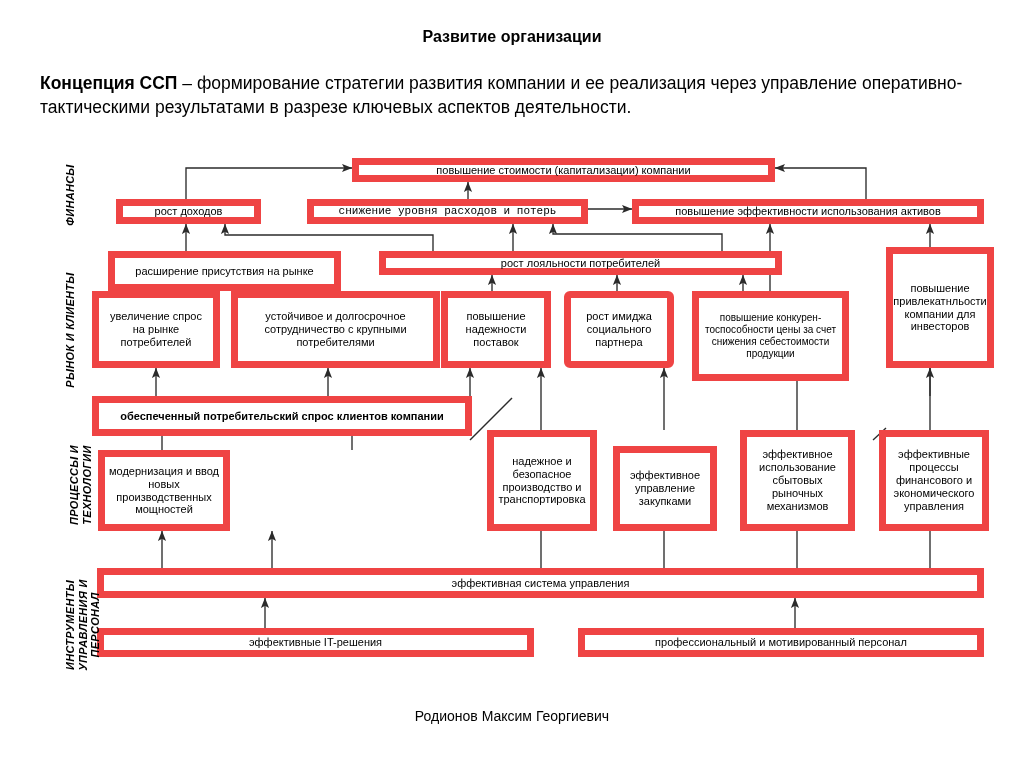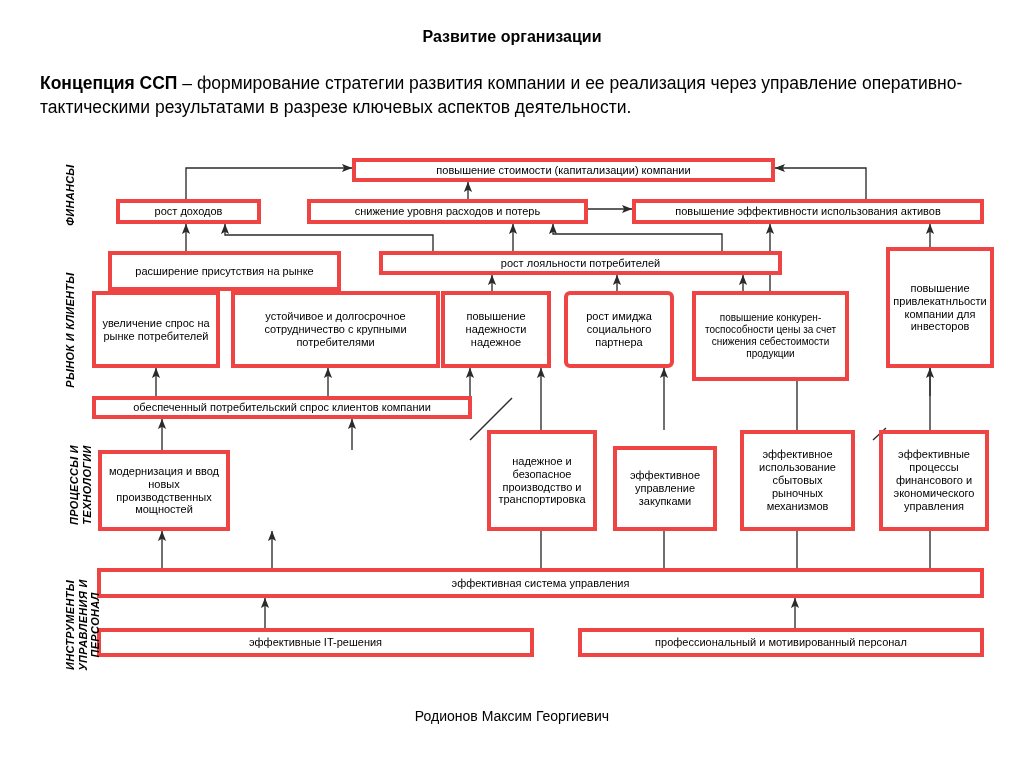--- a/index.html
+++ b/index.html
@@ -58,21 +58,21 @@
   #wires {
     position: absolute;
     left: 0; top: 0;
     width: 1024px;
     height: 767px;
     pointer-events: none;
   }
   .node {
     position: absolute;
     box-sizing: border-box;
-    border: 4px solid #ef4444;
+    border: 7px solid #ef4444;
     background: #ffffff;
     display: flex;
     align-items: center;
     justify-content: center;
     text-align: center;
     font-size: 11px;
     line-height: 1.18;
     padding: 1px 4px;
     z-index: 3;
   }
@@ -204,21 +204,21 @@
     </div>
 
     <div class="node band" style="left:352px; top:158px; width:423px; height:24px;">
       <span>повышение стоимости (капитализации) компании</span>
     </div>
 
     <div class="node band" style="left:116px; top:199px; width:145px; height:25px;">
       <span>рост доходов</span>
     </div>
 
-    <div class="node band" style="left:307px; top:199px; width:281px; height:25px;">
+    <div class="node band" style="left:307px; top:199px; width:281px; height:25px;font-family:Liberation Mono, monospace;">
       <span>снижение уровня расходов и потерь</span>
     </div>
 
     <div class="node band" style="left:632px; top:199px; width:352px; height:25px;">
       <span>повышение эффективности использования активов</span>
     </div>
 
     <div class="node band" style="left:108px; top:251px; width:233px; height:40px;">
       <span>расширение присутствия на рынке</span>
     </div>
@@ -233,32 +233,32 @@
 
     <div class="node" style="left:92px; top:291px; width:128px; height:77px;">
       <span>увеличение спрос на рынке потребителей</span>
     </div>
 
     <div class="node" style="left:231px; top:291px; width:209px; height:77px;">
       <span>устойчивое и долгосрочное сотрудничество с крупными потребителями</span>
     </div>
 
     <div class="node" style="left:441px; top:291px; width:110px; height:77px;">
-      <span>повышение надежности надежное</span>
+      <span>повышение надежности поставок</span>
     </div>
 
     <div class="node" style="left:564px; top:291px; width:110px; height:77px;border-radius:6px;">
       <span>рост имиджа социального партнера</span>
     </div>
 
     <div class="node tiny" style="left:692px; top:291px; width:157px; height:90px;">
       <span>повышение конкурен-тоспособности цены за счет снижения себестоимости продукции</span>
     </div>
 
-    <div class="node band" style="left:92px; top:396px; width:380px; height:23px;">
+    <div class="node band" style="left:92px; top:396px; width:380px; height:40px;font-weight:bold;">
       <span>обеспеченный потребительский спрос клиентов компании</span>
     </div>
 
     <div class="node" style="left:98px; top:450px; width:132px; height:81px;">
       <span>модернизация и ввод новых производственных мощностей</span>
     </div>
 
 
     <div class="node" style="left:487px; top:430px; width:110px; height:101px;">
       <span>надежное и безопасное производство и транспортировка</span>

